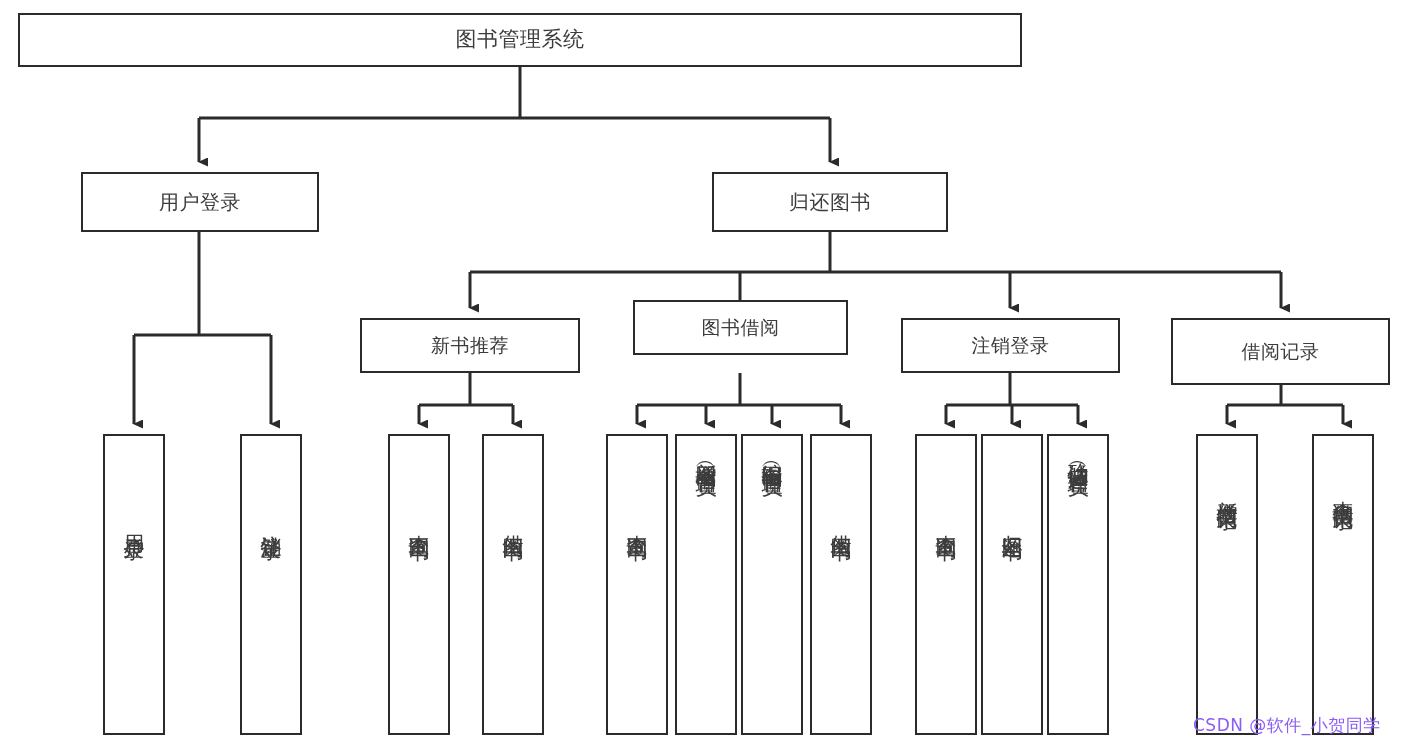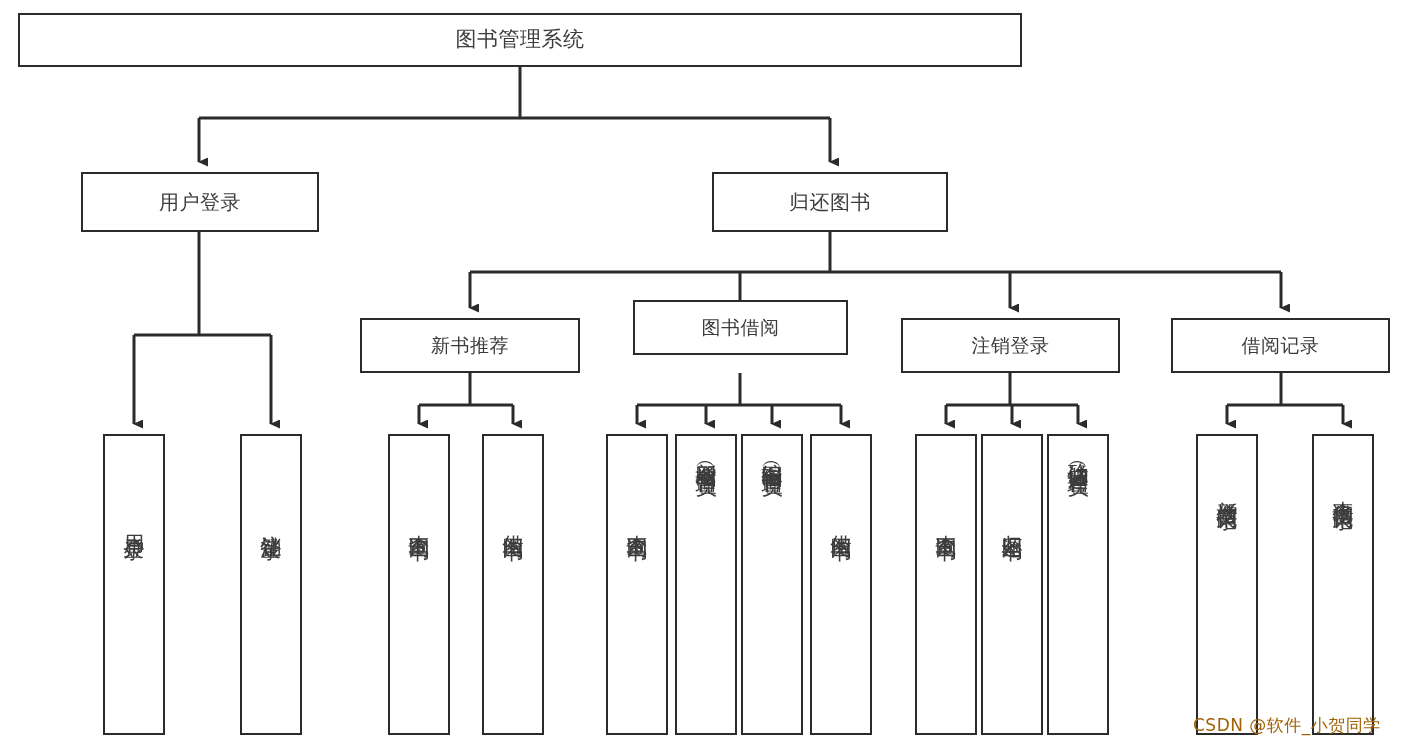--- a/index.html
+++ b/index.html
@@ -54,21 +54,21 @@
     font-size: 21px;
     line-height: 1.34;
     letter-spacing: 2px;
     color: #3c3c3c;
     white-space: nowrap;
     display: block;
   }
   .watermark {
     position: absolute;
     font-size: 17px;
-    color: #a16207;
+    color: #8b5cf6;
     letter-spacing: 0.5px;
     white-space: nowrap;
     font-family: "DejaVu Sans", "Liberation Sans", sans-serif;
   }
 </style>
 </head>
 <body>
 
 <div id="canvas">
 
@@ -124,21 +124,21 @@
   </svg>
 
   <div class="node horiz" style="left: 18px; top: 13px; width: 1004px; height: 54px;">图书管理系统</div>
 
   <div class="node horiz lvl1" style="left: 81px; top: 172px; width: 238px; height: 60px;">用户登录</div>
   <div class="node horiz lvl1" style="left: 712px; top: 172px; width: 236px; height: 60px;">归还图书</div>
 
   <div class="node horiz lvl2" style="left: 360px; top: 318px; width: 220px; height: 55px;">新书推荐</div>
   <div class="node horiz lvl2" style="left: 633px; top: 300px; width: 215px; height: 55px;">图书借阅</div>
   <div class="node horiz lvl2" style="left: 901px; top: 318px; width: 219px; height: 55px;">注销登录</div>
-  <div class="node horiz lvl2" style="left: 1171px; top: 318px; width: 219px; height: 55px;">借阅记录</div>
+  <div class="node horiz lvl2" style="left: 1171px; top: 318px; width: 219px; height: 67px;">借阅记录</div>
 
   <div class="node leaf" style="left: 103px; top: 434px; width: 62px; height: 301px; padding-top: 82px;">
     <span class="vtext">用户登录</span>
   </div>
   <div class="node leaf" style="left: 240px; top: 434px; width: 62px; height: 301px; padding-top: 82px;">
     <span class="vtext">注销登录</span>
   </div>
   <div class="node leaf" style="left: 388px; top: 434px; width: 62px; height: 301px; padding-top: 82px;">
     <span class="vtext">查询图书</span>
   </div>

